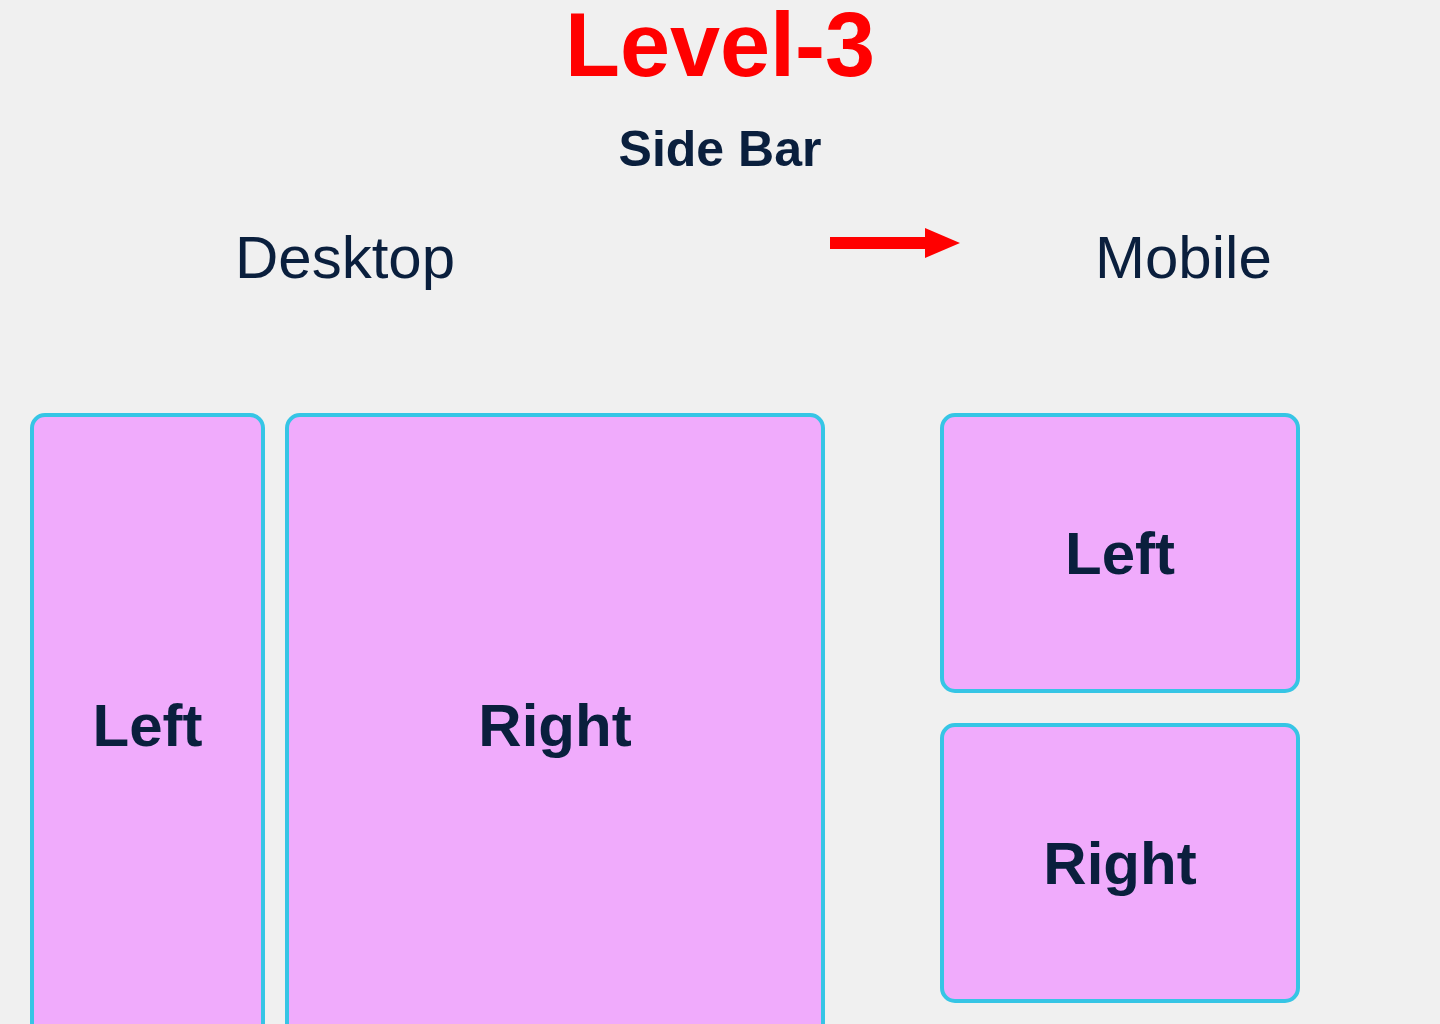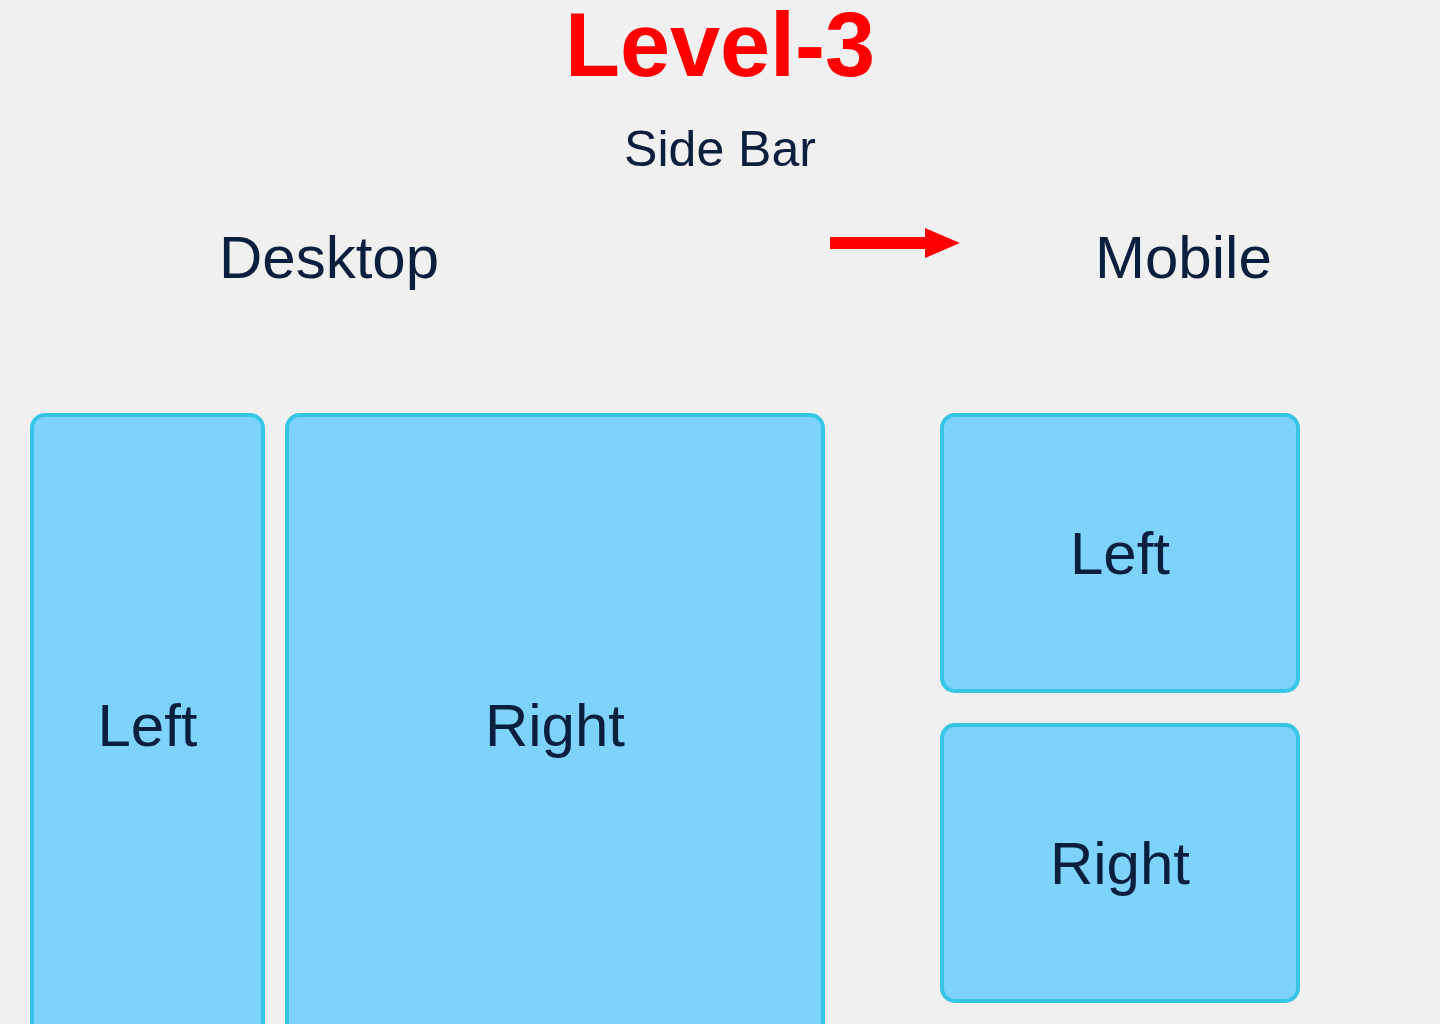--- a/index.html
+++ b/index.html
@@ -19,31 +19,31 @@
       text-align: center;
       font-size: 90px;
       font-weight: 600;
       color: #ff0000;
       margin-top: 0;
       line-height: 1;
     }
     .subtitle {
       text-align: center;
       font-size: 50px;
-      font-weight: 400;
+      font-weight: 700;
       color: #0a1f3d;
       margin-top: 30px;
     }
     .desktop-label {
       font-size: 60px;
       color: #0a1f3d;
       font-weight: 400;
       text-align: center;
       position: absolute;
-      left: 219px;
+      left: 235px;
     }
     .mobile-label {
       font-size: 60px;
       color: #0a1f3d;
       font-weight: 400;
       text-align: center;
       position: absolute;
       left: 1095px;
     }
     .arrow-container {
@@ -61,29 +61,29 @@
       display: flex;
       margin-top: 110px;
       padding: 0 30px;
       gap: 20px;
     }
     .desktop-group {
       display: flex;
       gap: 20px;
     }
     .box {
-      background: #7dd3fc;
+      background: #f0abfc;
       border: 4px solid #36c5e5;
       border-radius: 15px;
       display: flex;
       align-items: center;
       justify-content: center;
       font-size: 60px;
       color: #0a1f3d;
-      font-weight: 400;
+      font-weight: 700;
     }
     .desktop-left {
       width: 235px;
       height: 625px;
     }
     .desktop-right {
       width: 540px;
       height: 625px;
     }
     .mobile-group {

